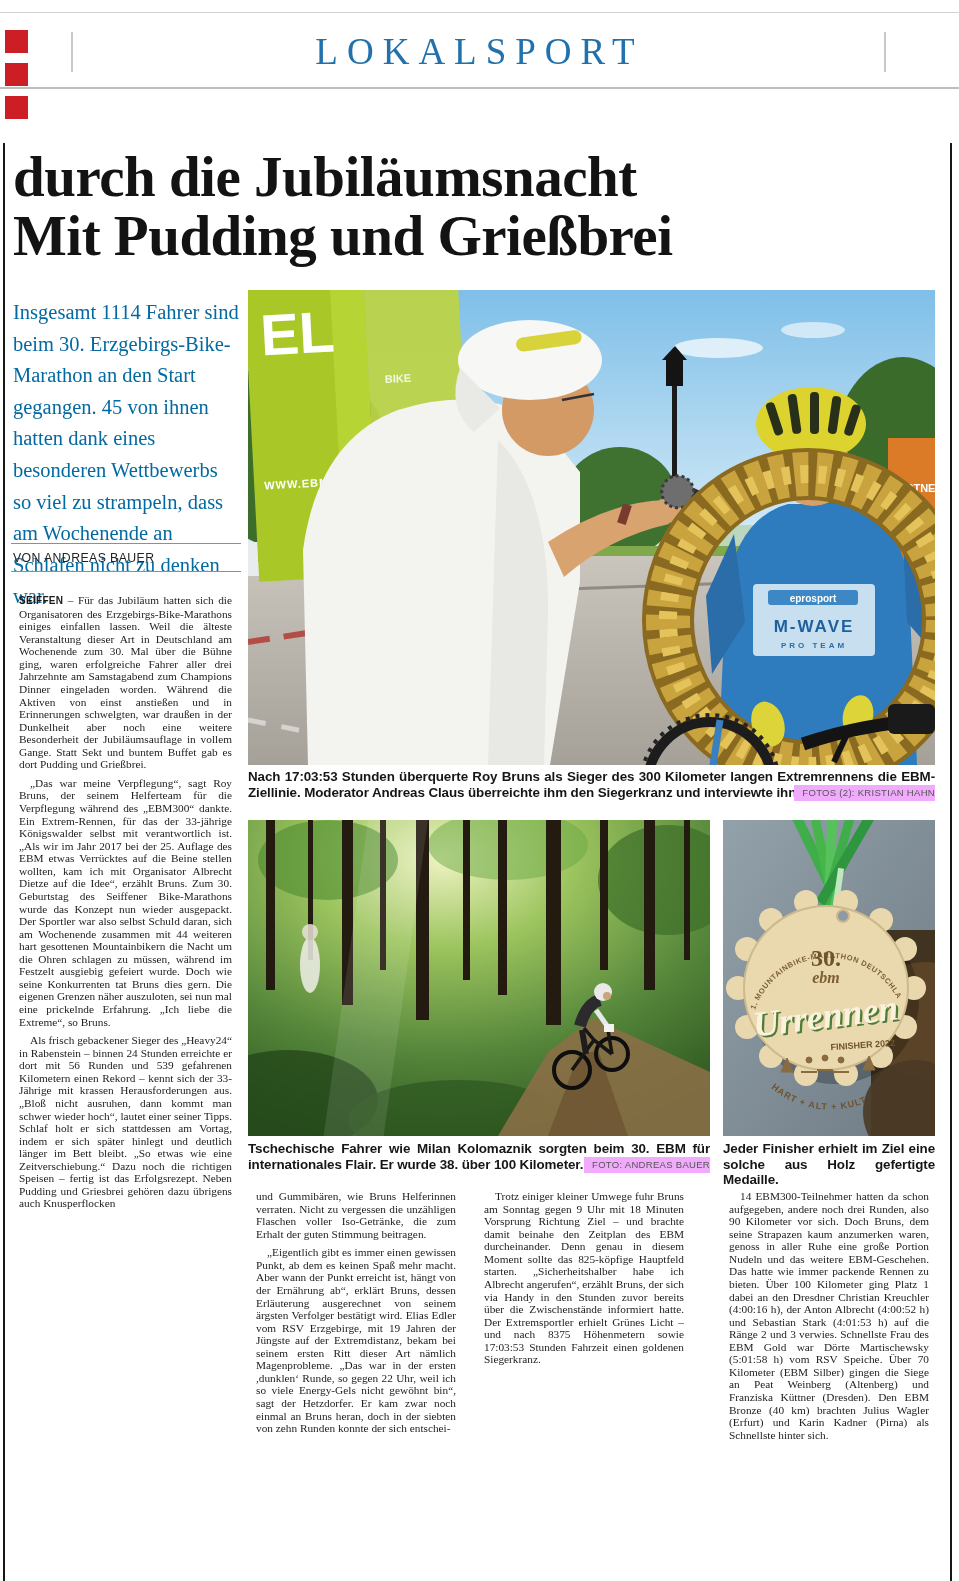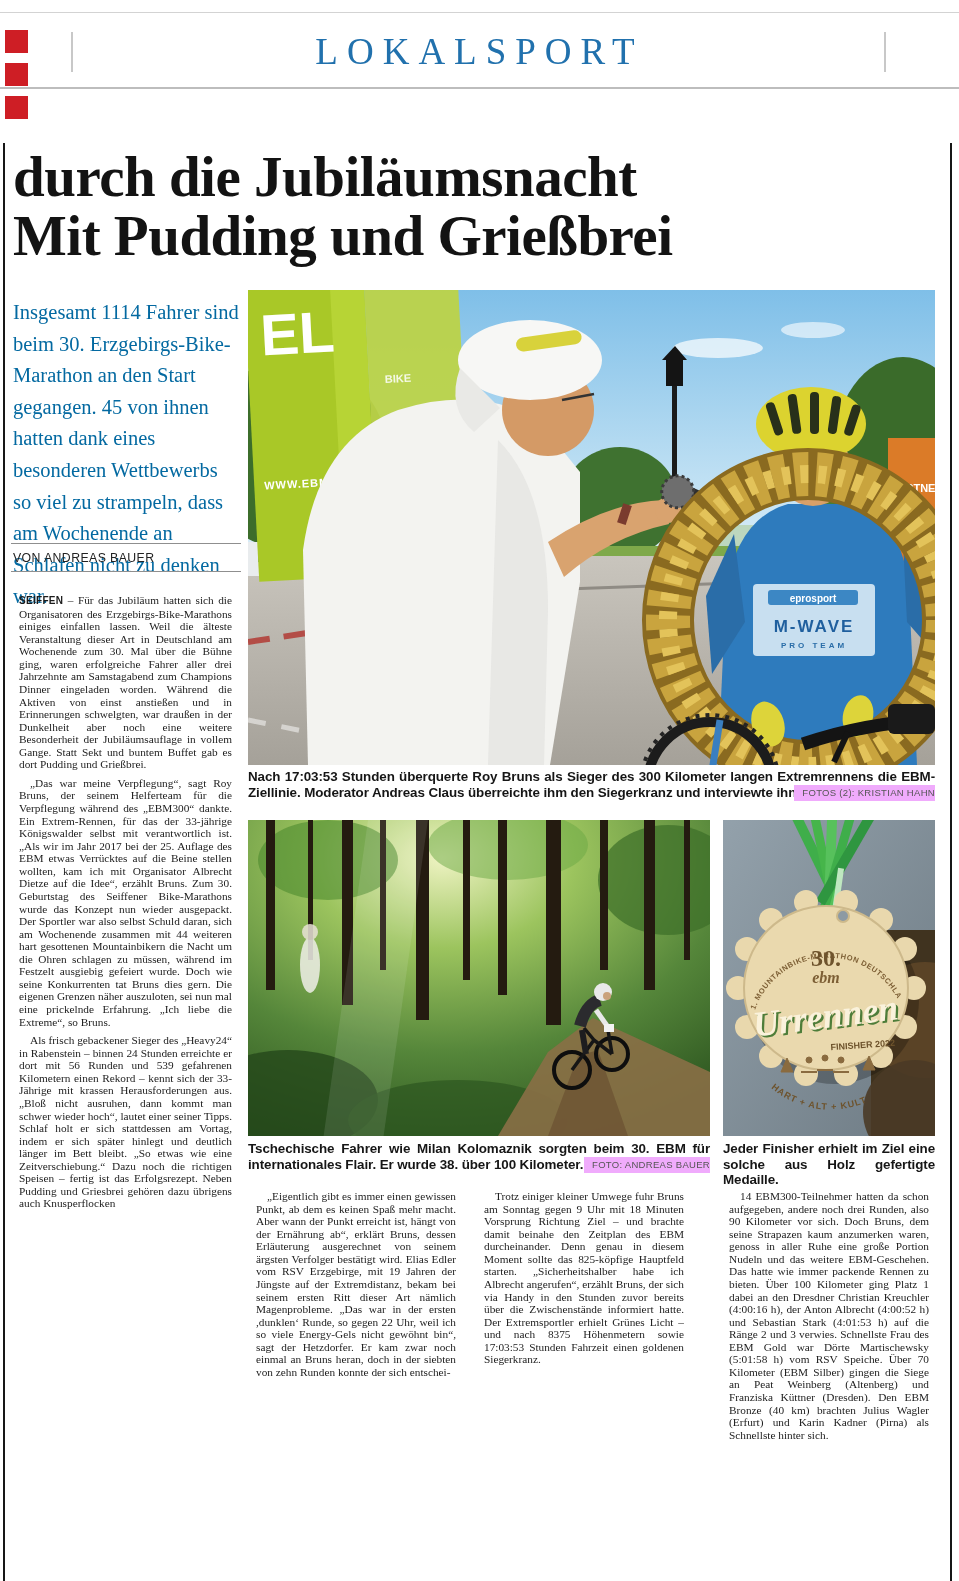--- a/index.html
+++ b/index.html
@@ -323,20 +323,21 @@
   </div>
 
   <div class="abs caption cap-forest">
     <span>Tschechische Fahrer wie Milan Kolomaznik sorgten beim 30. EBM für internationales Flair. Er wurde 38. über 100 Kilometer.</span>
     <span class="credit">FOTO: ANDREAS BAUER</span>
   </div>
 
   <div class="abs caption cap-medal">Jeder Finisher erhielt im Ziel eine solche aus Holz gefertigte Medaille.</div>
 
   <div class="abs col col-2">
+    <p class="flush">und Gummibären, wie Bruns Helferinnen verraten. Nicht zu vergessen die unzähligen Flaschen voller Iso-Getränke, die zum Erhalt der guten Stimmung beitragen.</p>
     <p>„Eigentlich gibt es immer einen gewissen Punkt, ab dem es keinen Spaß mehr macht. Aber wann der Punkt erreicht ist, hängt von der Ernährung ab“, erklärt Bruns, dessen Erläuterung ausgerechnet von seinem ärgsten Verfolger bestätigt wird. Elias Edler vom RSV Erzgebirge, mit 19 Jahren der Jüngste auf der Extremdistanz, bekam bei seinem ersten Ritt dieser Art nämlich Magenprobleme. „Das war in der ersten ,dunklen‘ Runde, so gegen 22 Uhr, weil ich so viele Energy-Gels nicht gewöhnt bin“, sagt der Hetzdorfer. Er kam zwar noch einmal an Bruns heran, doch in der siebten von zehn Runden konnte der sich entschei-</p>
   </div>
   <div class="abs col col-3">
     <p>Trotz einiger kleiner Umwege fuhr Bruns am Sonntag gegen 9 Uhr mit 18 Minuten Vorsprung Richtung Ziel – und brachte damit beinahe den Zeitplan des EBM durcheinander. Denn genau in diesem Moment sollte das 825-köpfige Hauptfeld starten. „Sicherheitshalber habe ich Albrecht angerufen“, erzählt Bruns, der sich via Handy in den Stunden zuvor bereits über die Zwischenstände informiert hatte. Der Extremsportler erhielt Grünes Licht – und nach 8375 Höhenmetern sowie 17:03:53 Stunden Fahrzeit einen goldenen Siegerkranz.</p>
   </div>
   <div class="abs col col-4">
     <p>14 EBM300-Teilnehmer hatten da schon aufgegeben, andere noch drei Runden, also 90 Kilometer vor sich. Doch Bruns, dem seine Strapazen kaum anzumerken waren, genoss in aller Ruhe eine große Portion Nudeln und das weitere EBM-Geschehen. Das hatte wie immer packende Rennen zu bieten. Über 100 Kilometer ging Platz 1 dabei an den Dresdner Christian Kreuchler (4:00:16 h), der Anton Albrecht (4:00:52 h) und Sebastian Stark (4:01:53 h) auf die Ränge 2 und 3 verwies. Schnellste Frau des EBM Gold war Dörte Martischewsky (5:01:58 h) vom RSV Speiche. Über 70 Kilometer (EBM Silber) gingen die Siege an Peat Weinberg (Altenberg) und Franziska Küttner (Dresden). Den EBM Bronze (40 km) brachten Julius Wagler (Erfurt) und Karin Kadner (Pirna) als Schnellste hinter sich.</p>
   </div>
 
 </div>

